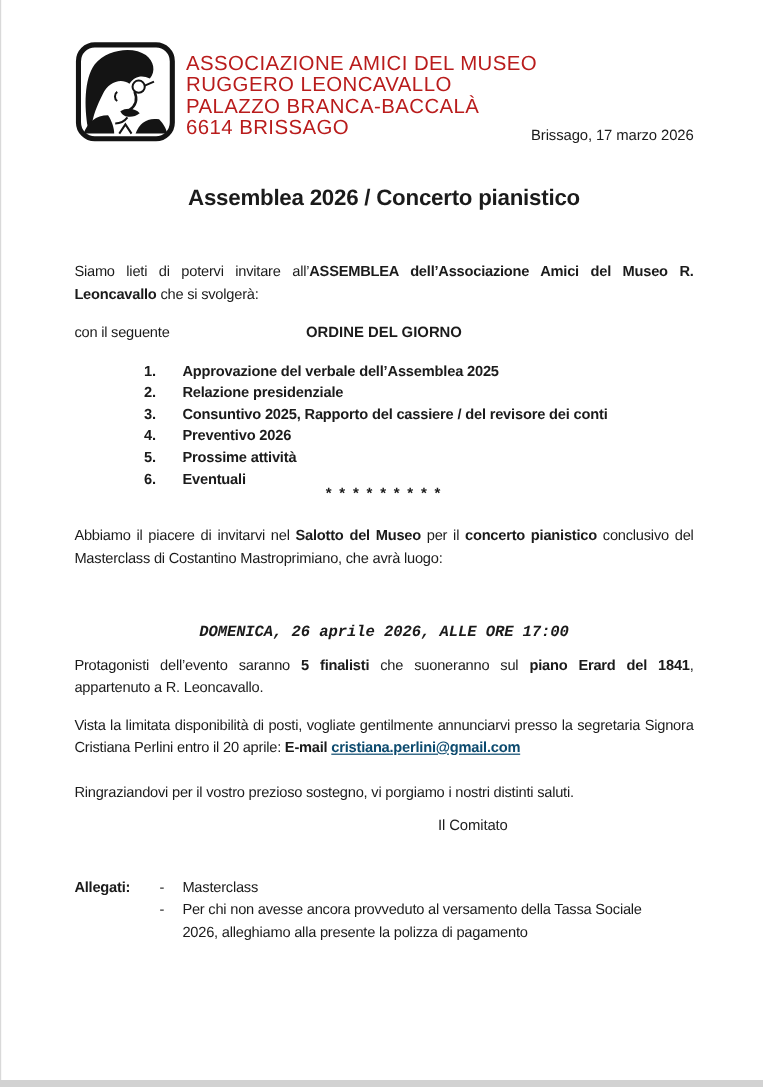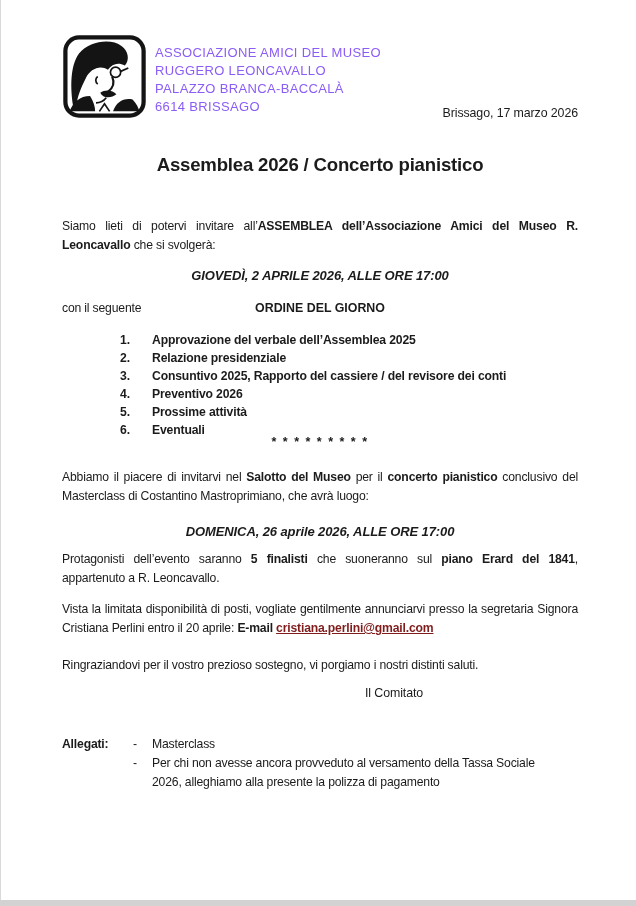--- a/index.html
+++ b/index.html
@@ -8,34 +8,34 @@
     font-family:"Liberation Sans","DejaVu Sans",sans-serif;color:#1b1b1b;
   }
   .left-edge{position:absolute;left:0;top:0;bottom:0;width:1px;background:#d9d9d9;}
   .bottom-bar{position:absolute;left:0;right:0;bottom:0;height:6px;background:#d2d2d2;}
   .page{padding:33px 58px 0 62px;}
 
   
   .header{position:relative;height:87px;}
   .logo{position:absolute;left:0;top:0;width:85px;height:87px;}
   .logo svg{display:block;width:85px;height:87px;}
-  .org{position:absolute;left:93px;top:11px;font-size:13px;line-height:18px;letter-spacing:.35px;color:#8b5cf6;}
+  .org{position:absolute;left:93px;top:11px;font-size:17px;line-height:18px;letter-spacing:.35px;color:#b91c1c;}
   .date{position:absolute;right:0;top:73px;font-size:12.4px;letter-spacing:-.1px;}
 
   
   .title{margin:32px 0 0;text-align:center;font-size:18.6px;line-height:26px;font-weight:700;letter-spacing:-.2px;}
 
   
   .para{margin:0;font-size:12.2px;line-height:19px;letter-spacing:-.18px;}
   .just{text-align:justify;}
   .b{font-weight:700;}
   .intro{margin-top:39px;}
   .eventline{margin-top:11px;text-align:center;font-weight:700;font-style:italic;font-size:13px;line-height:20px;letter-spacing:-.1px;}
   .eventline + .eventline{margin-top:0;}
-  .event2{margin-top:16px;}
+  .event2{margin-top:42px;font-family:Liberation Mono, monospace;}
 
   .agenda-head{position:relative;margin-top:13px;text-align:center;font-weight:700;font-size:12.4px;line-height:18px;}
   .agenda-lead{position:absolute;left:0;font-weight:400;font-size:12.2px;letter-spacing:-.18px;}
 
   ol.agenda{margin:14px 0 0;padding:0 0 0 58px;list-style:none;counter-reset:n;}
   ol.agenda li{counter-increment:n;font-weight:700;font-size:12.2px;line-height:18px;letter-spacing:-.15px;}
   ol.agenda li::before{content:counter(n) ".";display:inline-block;width:32px;}
 
   .separator{margin-top:-4px;text-align:center;font-weight:700;font-size:12.5px;line-height:15px;letter-spacing:1.5px;}
 
@@ -80,21 +80,20 @@
         <div class="org-line">PALAZZO BRANCA-BACCALÀ</div>
         <div class="org-line">6614 BRISSAGO</div>
       </div>
     <div class="date">Brissago, 17 marzo 2026</div>
   </div>
 
   <h1 class="title">Assemblea 2026 / Concerto pianistico</h1>
 
   <p class="para just intro"><span>Siamo lieti di potervi invitare all’</span><span class="b">ASSEMBLEA dell’Associazione Amici del Museo R. Leoncavallo</span><span> che si svolgerà:</span></p>
 
-  <div class="eventline">GIOVEDÌ, 2 APRILE 2026, ALLE ORE 17:00</div>
 
   <div class="agenda-head">
     <span class="agenda-lead">con il seguente</span>
     <span class="agenda-title">ORDINE DEL GIORNO</span>
   </div>
 
   <ol class="agenda">
 
   <li>Approvazione del verbale dell’Assemblea 2025</li>
       <li>Relazione presidenziale</li>
@@ -105,21 +104,21 @@
     </ol>
 
   <div class="separator">* * * * * * * * *</div>
 
   <p class="para just salotto"><span>Abbiamo il piacere di invitarvi nel </span><span class="b">Salotto del Museo</span><span> per il </span><span class="b">concerto pianistico</span><span> conclusivo del Masterclass di Costantino Mastroprimiano, che avrà luogo:</span></p>
 
   <div class="eventline event2">DOMENICA, 26 aprile 2026, ALLE ORE 17:00</div>
 
   <p class="para just protagonisti"><span>Protagonisti dell’evento saranno </span><span class="b">5 finalisti</span><span> che suoneranno sul </span><span class="b">piano Erard del 1841</span><span>, appartenuto a R. Leoncavallo.</span></p>
 
-  <p class="para just rsvp"><span>Vista la limitata disponibilità di posti, vogliate gentilmente annunciarvi presso la segretaria Signora Cristiana Perlini entro il 20 aprile: </span><span class="b">E-mail </span><a class="b email-link" style="color: #7f1d1d;">cristiana.perlini@gmail.com</a></p>
+  <p class="para just rsvp"><span>Vista la limitata disponibilità di posti, vogliate gentilmente annunciarvi presso la segretaria Signora Cristiana Perlini entro il 20 aprile: </span><span class="b">E-mail </span><a class="b email-link" style="color: #0c4a6e;">cristiana.perlini@gmail.com</a></p>
 
   <p class="para thanks">Ringraziandovi per il vostro prezioso sostegno, vi porgiamo i nostri distinti saluti.</p>
 
   <div class="signature">Il Comitato</div>
 
   <div class="attachments">
     <div class="attach-label">Allegati:</div>
     <ul class="attach">
 
     <li>

